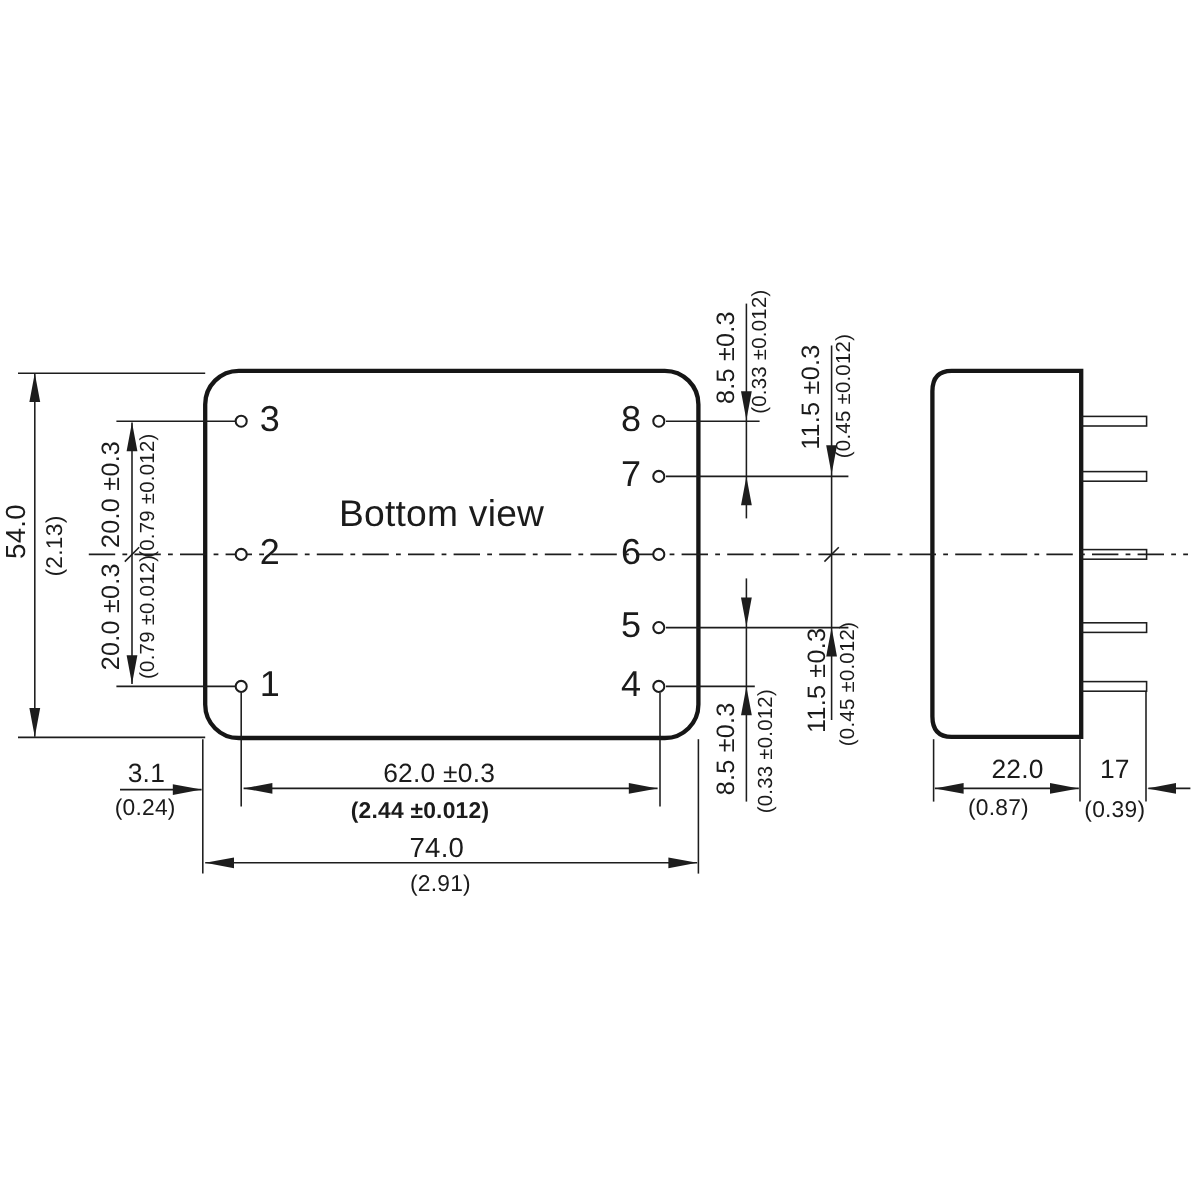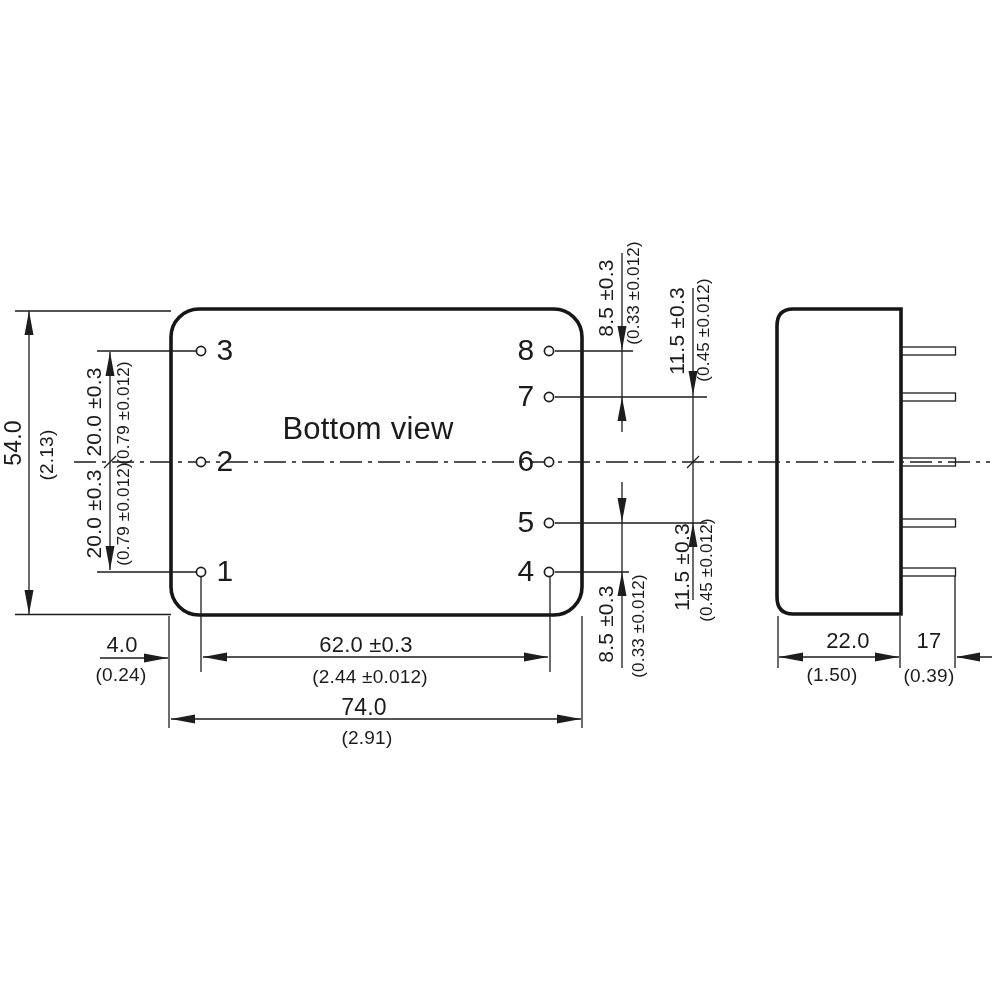--- a/index.html
+++ b/index.html
@@ -148,25 +148,25 @@
   <div class="lbl rot f21" style="left:605px;top:298px;">8.5 ±0.3</div>
   <div class="lbl rot f17" style="left:633px;top:293px;">(0.33 ±0.012)</div>
   <div class="lbl rot f21" style="left:676px;top:331px;">11.5 ±0.3</div>
   <div class="lbl rot f17" style="left:703px;top:330px;">(0.45 ±0.012)</div>
 
   <div class="lbl rot f21" style="left:681px;top:567px;">11.5 ±0.3</div>
   <div class="lbl rot f17" style="left:706px;top:570px;">(0.45 ±0.012)</div>
   <div class="lbl rot f21" style="left:605px;top:624px;">8.5 ±0.3</div>
   <div class="lbl rot f17" style="left:638px;top:626px;">(0.33 ±0.012)</div>
 
-  <div class="lbl f22" style="left:122px;top:645px;">4.0</div>
+  <div class="lbl f22" style="left:122px;top:645px;">3.1</div>
   <div class="lbl f19" style="left:121px;top:674px;">(0.24)</div>
   <div class="lbl f22" style="left:366px;top:645px;">62.0 ±0.3</div>
-  <div class="lbl f19" style="left:370px;top:676px;">(2.44 ±0.012)</div>
+  <div class="lbl f19" style="left:350px;top:676px;font-weight:bold;">(2.44 ±0.012)</div>
   <div class="lbl f23" style="left:364px;top:707px;">74.0</div>
   <div class="lbl f19" style="left:367px;top:737px;">(2.91)</div>
 
   <div class="lbl f22" style="left:832px;top:641px;margin-left:16px;">22.0</div>
-  <div class="lbl f19" style="left:832px;top:674px;">(1.50)</div>
+  <div class="lbl f19" style="left:832px;top:674px;">(0.87)</div>
   <div class="lbl f22" style="left:929px;top:641px;">17</div>
   <div class="lbl f19" style="left:929px;top:675px;text-align:center;">(0.39)</div>
 
 </div>
 
 </body></html>

